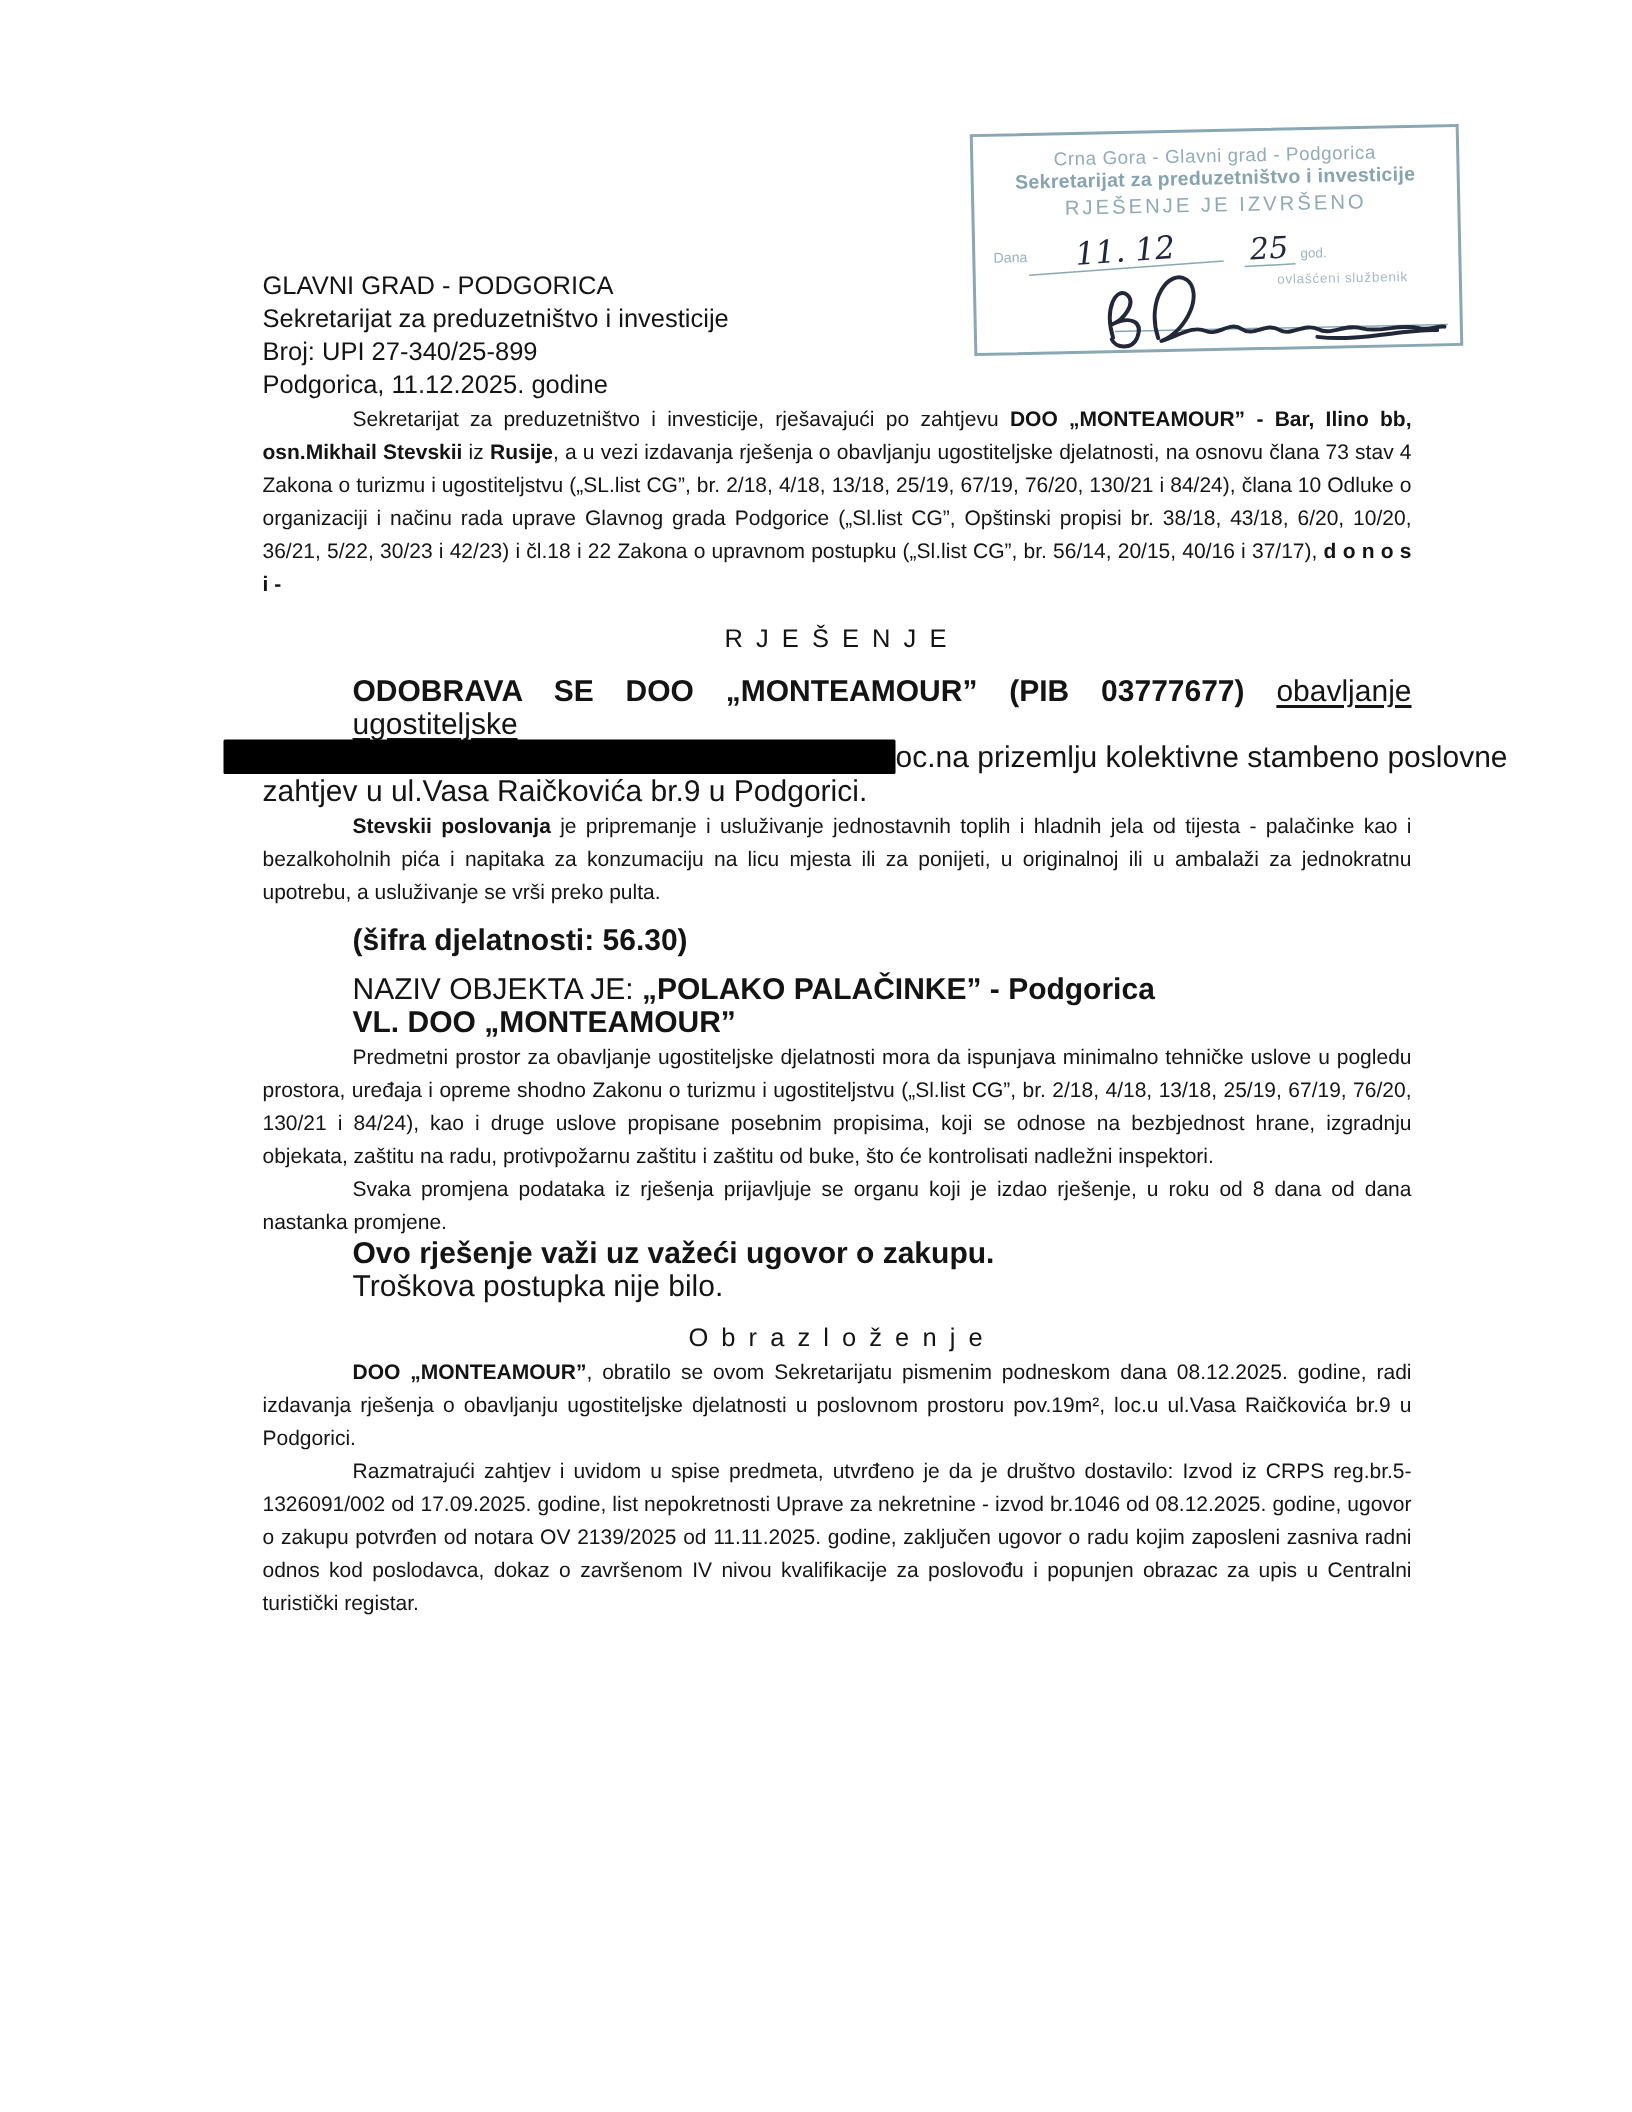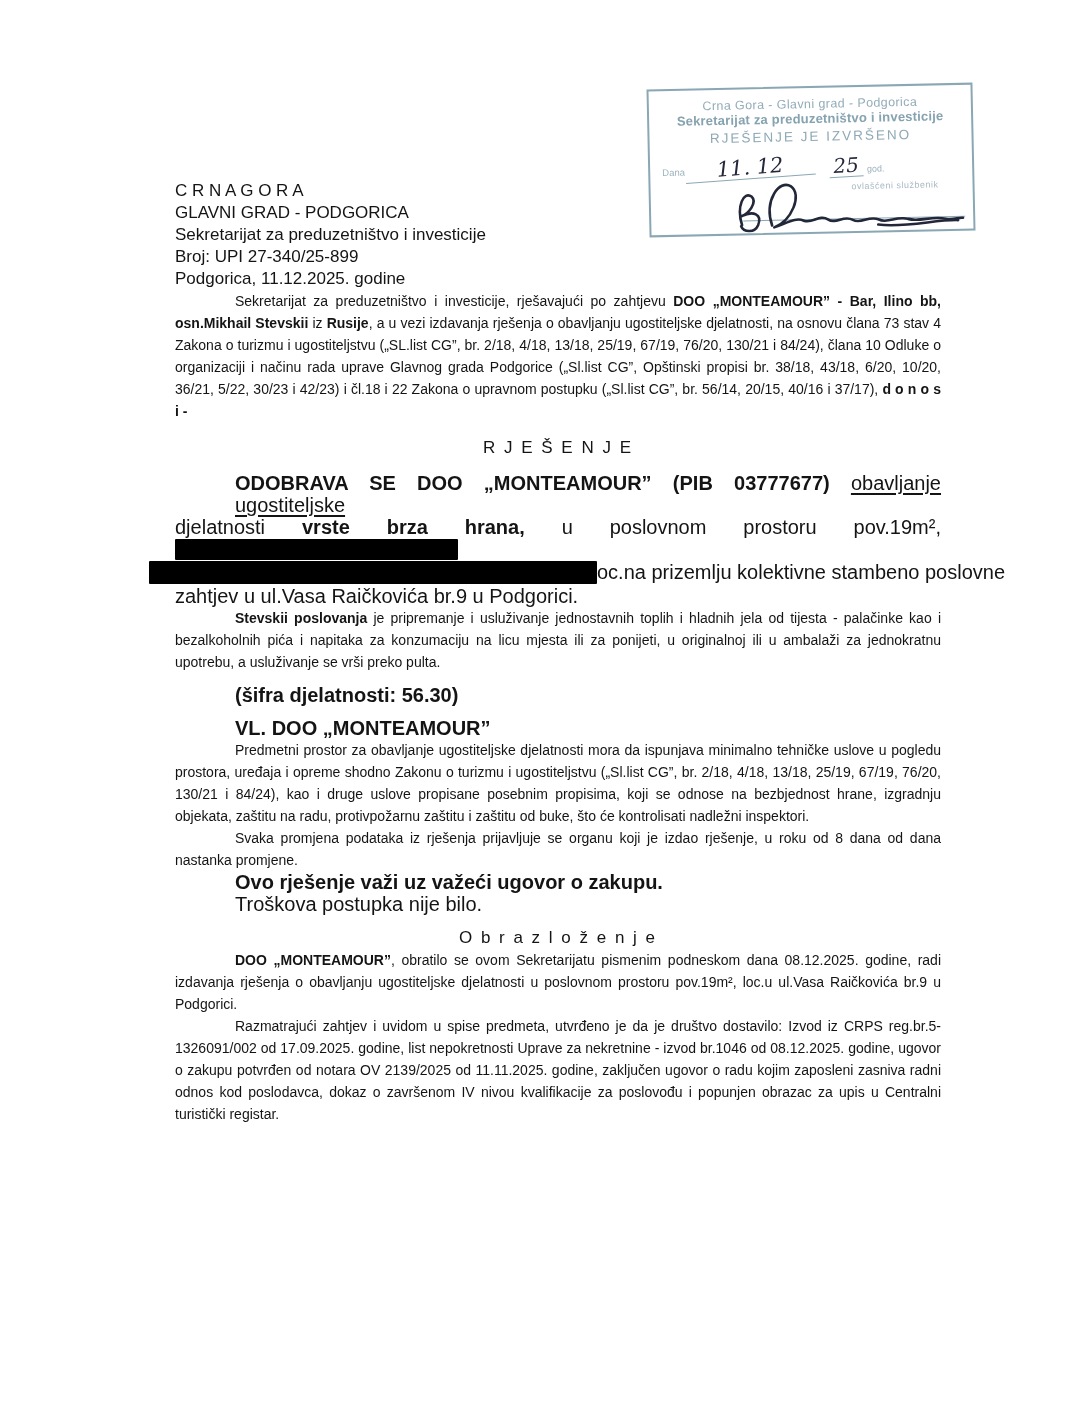--- a/index.html
+++ b/index.html
@@ -69,43 +69,42 @@
       <path d="M12,56 C7,36 16,22 23,28 C29,34 19,45 12,47 C24,42 33,46 28,57 C24,65 13,63 11,57"></path>
       <path d="M42,58 C35,32 52,12 63,20 C74,29 62,54 44,60 C58,56 66,51 74,55 C82,59 90,49 98,55 C106,61 114,51 123,57 C131,62 139,53 149,58 C157,63 167,55 178,59 C190,63 202,57 216,61 C223,63 229,60 233,61"></path>
       <path d="M148,63 C176,68 206,61 228,63"></path>
     </g>
   </svg>
 </div>
 
 <div class="doc">
 
   <div>
-    <div class="hline">C R N A   G O R A</div>
     <div class="hline">GLAVNI  GRAD - PODGORICA</div>
     <div class="hline">Sekretarijat za preduzetništvo i investicije</div>
     <div class="hline">Broj: UPI 27-340/25-899</div>
     <div class="hline">Podgorica, 11.12.2025. godine</div>
   </div>
 
   <p class="para indent mt-intro"><span>Sekretarijat za preduzetništvo i investicije, rješavajući po zahtjevu </span><span class="b">DOO „MONTEAMOUR” - Bar, Ilino bb, osn.Mikhail Stevskii</span><span> iz </span><span class="b">Rusije</span><span>, a u vezi izdavanja rješenja o obavljanju ugostiteljske djelatnosti, na osnovu člana 73 stav 4 Zakona o turizmu i ugostiteljstvu („SL.list CG”, br. 2/18, 4/18, 13/18, 25/19, 67/19, 76/20, 130/21 i 84/24), člana 10 Odluke o organizaciji i načinu rada uprave Glavnog grada Podgorice („Sl.list CG”, Opštinski propisi br. 38/18, 43/18, 6/20, 10/20, 36/21, 5/22, 30/23 i 42/23) i čl.18 i 22 Zakona o upravnom postupku („Sl.list CG”, br. 56/14, 20/15, 40/16 i 37/17), </span><span class="b">d o n o s i -</span></p>
 
   <div class="heading mt-head1">R J E Š E N J E</div>
 
   <div class="mt-appr">
     <div class="line jline pad-first"><span class="b">ODOBRAVA SE DOO „MONTEAMOUR” (PIB 03777677)</span><span> </span><span class="u">obavljanje ugostiteljske</span></div>
-    <div class="line jline"><span>djelatnosti </span><span class="b">vrste brza hrana,</span><span> u poslovnom prostoru pov.19m²,</span><span class="redact" style="width: 283px; height: 21px;"></span></div>
     <div class="line"><span class="redact" style="width: 448px; height: 23px; margin-left: -26px;"></span><span>oc.na prizemlju kolektivne stambeno poslovne</span></div>
     <div class="line"><span>zahtjev u ul.Vasa Raičkovića br.9 u Podgorici.</span></div>
   </div>
 
   <p class="para indent mt-predmet"><span class="b">Stevskii poslovanja</span><span> je pripremanje i usluživanje jednostavnih toplih i hladnih jela od tijesta - palačinke kao i bezalkoholnih pića i napitaka za konzumaciju na licu mjesta ili za ponijeti, u originalnoj ili u ambalaži za jednokratnu upotrebu, a usluživanje se vrši preko pulta.</span></p>
 
   <div class="line pad-first b mt-sifra">(šifra djelatnosti: 56.30)</div>
 
   <div class="mt-naziv">
+    <div class="line pad-first"><span>NAZIV OBJEKTA JE: </span><span class="b">„POLAKO PALAČINKE” - Podgorica</span></div>
     <div class="line pad-first b">VL. DOO „MONTEAMOUR”</div>
   </div>
 
   <p class="para indent mt-premises">Predmetni prostor za obavljanje ugostiteljske djelatnosti mora da ispunjava minimalno tehničke uslove u pogledu prostora, uređaja i opreme shodno Zakonu o turizmu i ugostiteljstvu („Sl.list CG”, br. 2/18, 4/18, 13/18, 25/19, 67/19, 76/20, 130/21 i 84/24), kao i druge uslove propisane posebnim propisima, koji se odnose na bezbjednost hrane, izgradnju objekata, zaštitu na radu, protivpožarnu zaštitu i zaštitu od buke, što će kontrolisati nadležni inspektori.</p>
   <p class="para indent">Svaka promjena podataka iz rješenja prijavljuje se organu koji je izdao rješenje, u roku od 8 dana od dana nastanka promjene.</p>
   <div class="line pad-first b">Ovo rješenje važi uz važeći ugovor o zakupu.</div>
   <div class="line pad-first">Troškova postupka nije bilo.</div>
 
   <div class="heading mt-head2">O b r a z l o ž e n j e</div>
 

